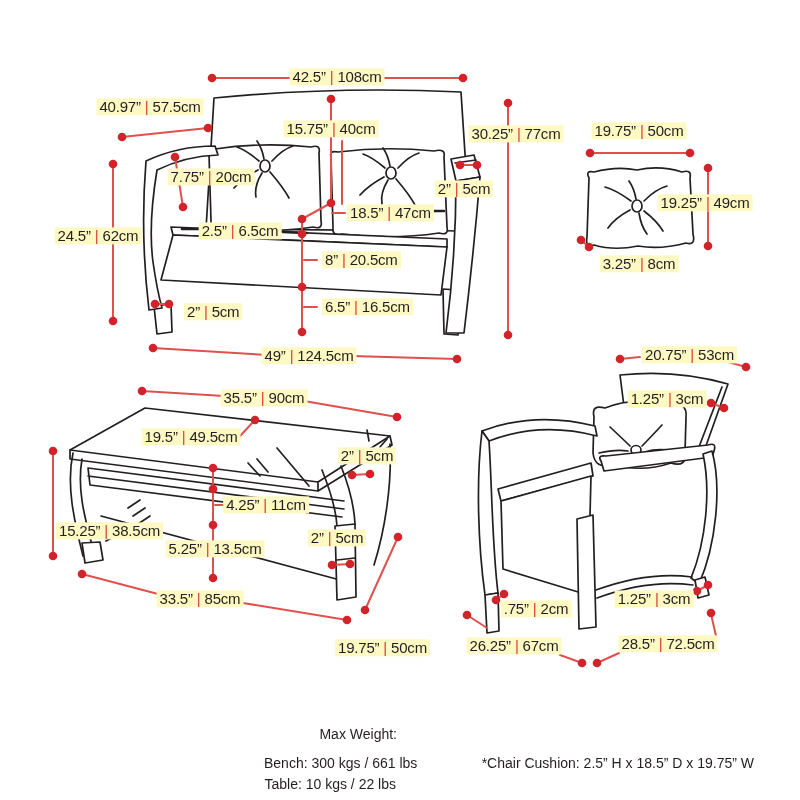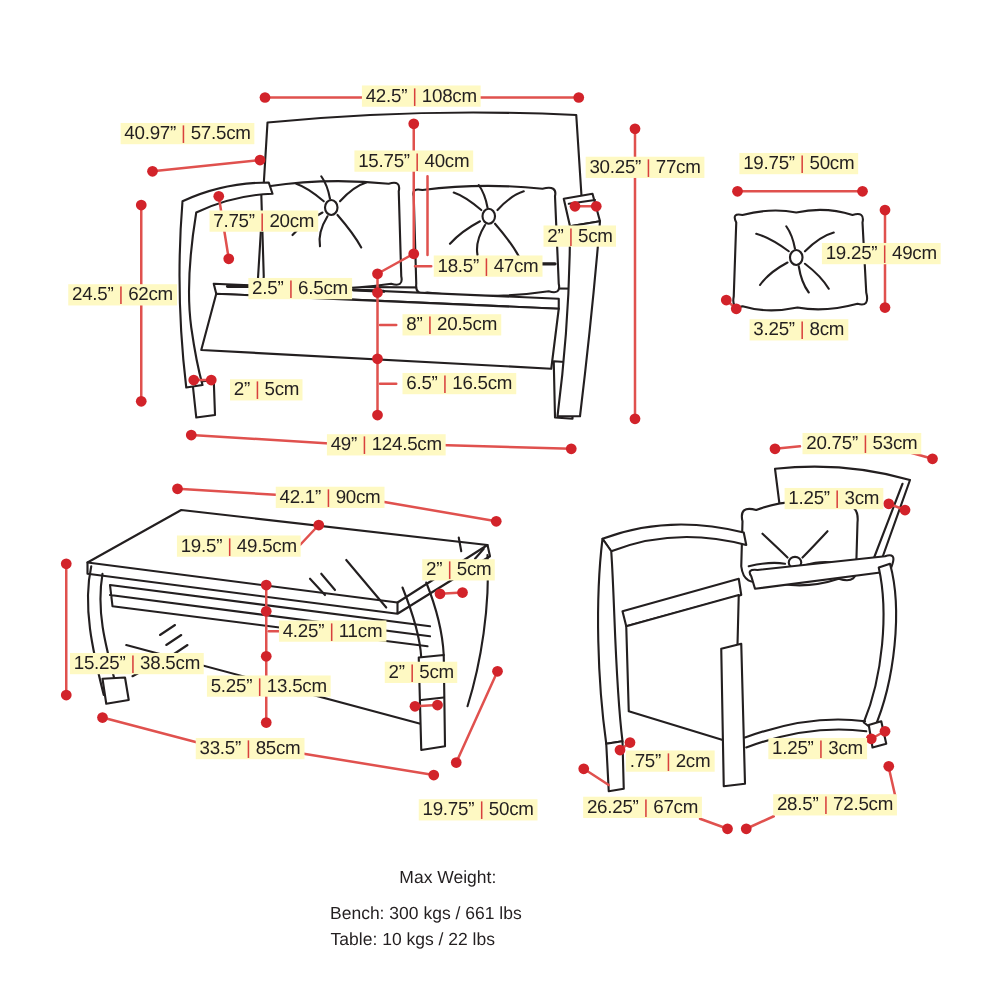--- a/index.html
+++ b/index.html
@@ -4,21 +4,21 @@
 <style>
   html,body{margin:0;padding:0;background:#fff;}
   #canvas{position:relative;width:800px;height:800px;background:#fff;overflow:hidden;
           font-family:"Liberation Sans",sans-serif;color:#231f20;}
   #art{position:absolute;left:0;top:0;z-index:1;}
   .dim{position:absolute;z-index:2;transform:translate(-50%,-50%);background:#fef9c3;
        padding:0 3px;font-size:15px;line-height:1.15;white-space:nowrap;color:#231f20;
        letter-spacing:-0.2px;}
   .dim.la{transform:translate(0,-50%);}
   .dim .sep{color:#d8403d;margin:0 4px;}
-  .note{position:absolute;z-index:2;font-size:14px;white-space:nowrap;color:#231f20;}
+  .note{position:absolute;z-index:2;font-size:14px;white-space:nowrap;color:#231f20;margin-top:33px;}
   .ra{text-align:right;}
 </style>
 </head>
 <body>
 
 <div id="canvas">
 
 <svg id="art" width="800" height="800" viewBox="0 0 800 800">
 
   <g fill="none" stroke="#231f20" stroke-width="1.7" stroke-linecap="round" stroke-linejoin="round">
@@ -194,34 +194,35 @@
 <div class="dim la" style="left:322px;top:260px"><span>8”</span><span class="sep">|</span><span>20.5cm</span></div>
 <div class="dim la" style="left:322px;top:307px"><span>6.5”</span><span class="sep">|</span><span>16.5cm</span></div>
 <div class="dim la" style="left:184px;top:312px"><span>2”</span><span class="sep">|</span><span>5cm</span></div>
 <div class="dim" style="left:98px;top:236px"><span>24.5”</span><span class="sep">|</span><span>62cm</span></div>
 <div class="dim" style="left:309px;top:356px"><span>49”</span><span class="sep">|</span><span>124.5cm</span></div>
 
 <div class="dim" style="left:639px;top:131px"><span>19.75”</span><span class="sep">|</span><span>50cm</span></div>
 <div class="dim" style="left:705px;top:203px"><span>19.25”</span><span class="sep">|</span><span>49cm</span></div>
 <div class="dim" style="left:639px;top:264px"><span>3.25”</span><span class="sep">|</span><span>8cm</span></div>
 
-<div class="dim" style="left:264px;top:398px"><span>42.1”</span><span class="sep">|</span><span>90cm</span></div>
+<div class="dim" style="left:264px;top:398px"><span>35.5”</span><span class="sep">|</span><span>90cm</span></div>
 <div class="dim" style="left:191px;top:437px"><span>19.5”</span><span class="sep">|</span><span>49.5cm</span></div>
 <div class="dim" style="left:367px;top:456px"><span>2”</span><span class="sep">|</span><span>5cm</span></div>
 <div class="dim" style="left:266px;top:505px"><span>4.25”</span><span class="sep">|</span><span>11cm</span></div>
 <div class="dim" style="left:337px;top:538px"><span>2”</span><span class="sep">|</span><span>5cm</span></div>
 <div class="dim la" style="left:56px;top:531px"><span>15.25”</span><span class="sep">|</span><span>38.5cm</span></div>
 <div class="dim" style="left:215px;top:549px"><span>5.25”</span><span class="sep">|</span><span>13.5cm</span></div>
 <div class="dim" style="left:200px;top:599px"><span>33.5”</span><span class="sep">|</span><span>85cm</span></div>
 <div class="dim la" style="left:335px;top:648px"><span>19.75”</span><span class="sep">|</span><span>50cm</span></div>
 
 <div class="dim la" style="left:642px;top:355px"><span>20.75”</span><span class="sep">|</span><span>53cm</span></div>
 <div class="dim" style="left:667px;top:399px"><span>1.25”</span><span class="sep">|</span><span>3cm</span></div>
 <div class="dim" style="left:654px;top:599px"><span>1.25”</span><span class="sep">|</span><span>3cm</span></div>
 <div class="dim" style="left:536px;top:609px"><span>.75”</span><span class="sep">|</span><span>2cm</span></div>
 <div class="dim" style="left:514px;top:646px"><span>26.25”</span><span class="sep">|</span><span>67cm</span></div>
 <div class="dim" style="left:668px;top:644px"><span>28.5”</span><span class="sep">|</span><span>72.5cm</span></div>
 
 <div class="note ra" style="left:200px;top:693px;width:197px">Max Weight:</div>
 <div class="note" style="left:264px;top:722px">Bench: 300 kgs / 661 lbs</div>
 <div class="note ra" style="left:200px;top:743px;width:196px">Table: 10 kgs / 22 lbs</div>
+<div class="note ra" style="left:420px;top:722px;width:334px">*Chair Cushion: 2.5” H x 18.5” D x 19.75” W</div>
 
 </div>
 
 </body></html>

